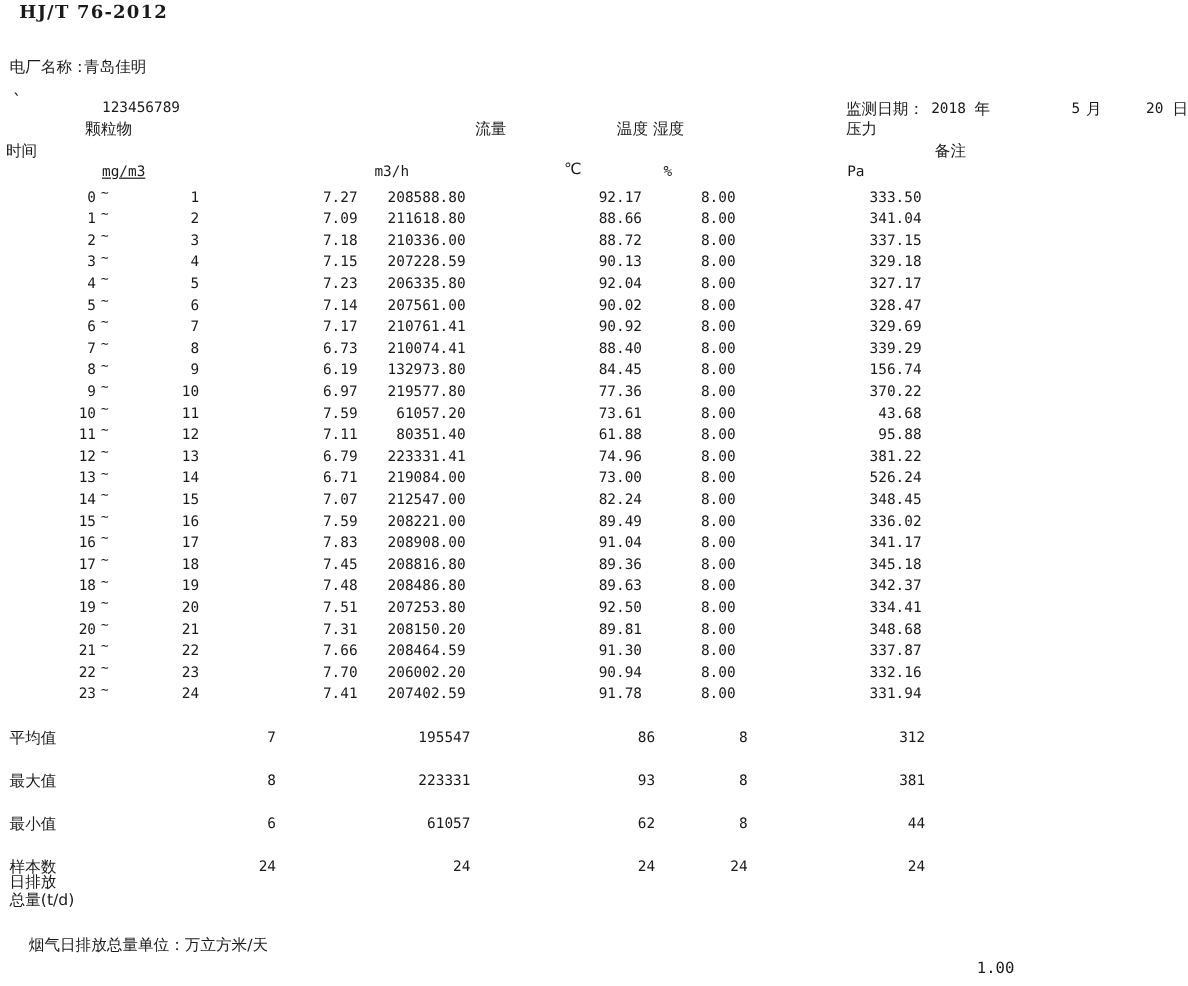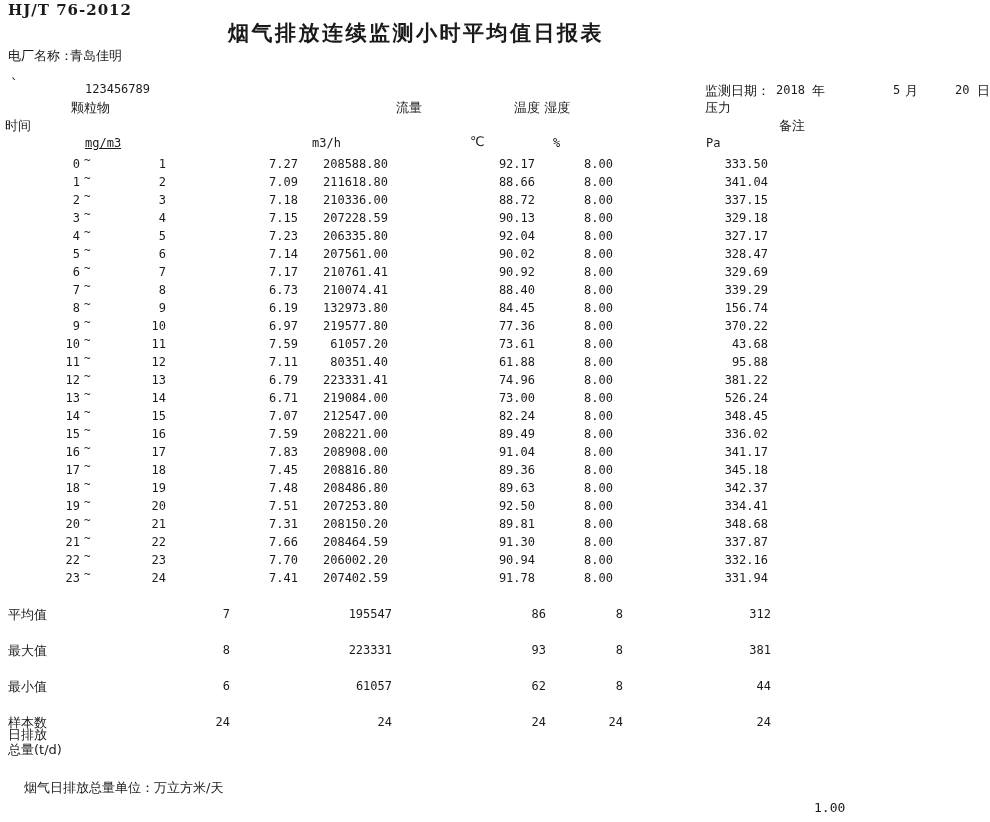--- a/index.html
+++ b/index.html
@@ -1,20 +1,20 @@
 <!DOCTYPE html>
 <html><head>
 <meta charset="utf-8">
 <style>
   html,body{margin:0;padding:0;background:#fff;}
   .page{position:relative;width:990px;height:822px;background:#ffffff;color:#1a1a1a;overflow:hidden;}
   .abs{position:absolute;white-space:pre;}
   .cjk{font:13px "DejaVu Sans",sans-serif;}
   .num{font:12px "DejaVu Sans Mono",monospace;}
-  .std{left:8px;top:1px;font:bold 15px "DejaVu Serif",serif;letter-spacing:1px;}
+  .std{left:16px;top:1px;font:bold 15px "DejaVu Serif",serif;letter-spacing:1px;}
   .title{left:228px;top:19px;font:bold 21px "DejaVu Sans",sans-serif;letter-spacing:2.5px;}
   .plant-label{left:8px;top:47px;}
   .plant-name{left:70px;top:47px;}
   .tick{left:10px;top:76px;font:14px "DejaVu Sans Mono",monospace;}
   .serial{left:85px;top:82px;}
   .d-lbl{left:705px;top:82px;}
   .d-year{left:776px;top:83px;}
   .d-yu{left:812px;top:82px;}
   .d-month{left:893px;top:83px;}
   .d-mu{left:905px;top:82px;}
@@ -54,21 +54,20 @@
   .daily-emission{left:8px;top:726px;}
   .daily-total{left:8px;top:741px;}
   .unit-note{left:8px;top:779px;margin-left:16px;}
   .scale-val{left:814px;top:800px;font:13px "DejaVu Sans Mono",monospace;}
 </style>
 </head>
 <body>
 
 <div class="page">
   <span class="abs std">HJ/T 76-2012</span>
-  <span class="abs title">烟气排放连续监测小时平均值日报表</span>
 
   <span class="abs cjk plant-label">电厂名称：</span>
   <span class="abs cjk plant-name">青岛佳明</span>
 
   <span class="abs tick">`</span>
   <span class="abs num serial">123456789</span>
 
   <span class="abs cjk d-lbl">监测日期：</span>
   <span class="abs num d-year">2018</span>
   <span class="abs cjk d-yu">年</span>

